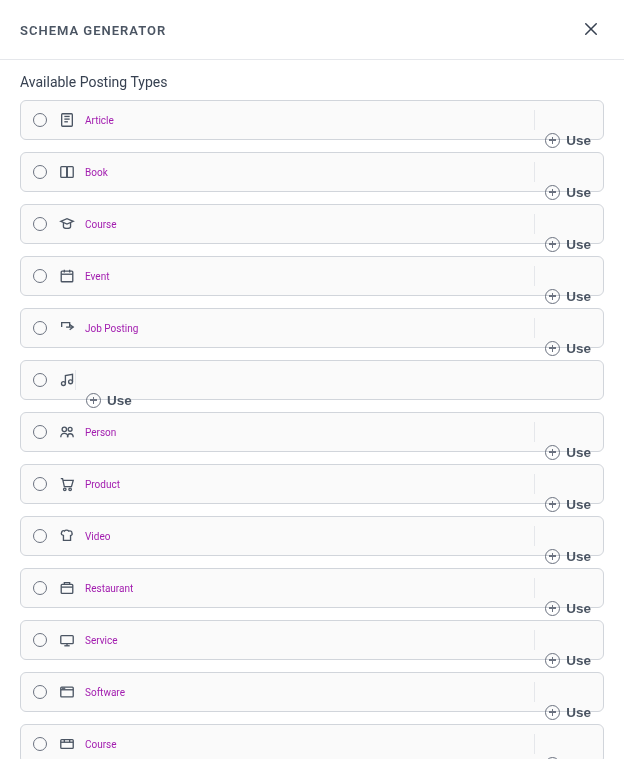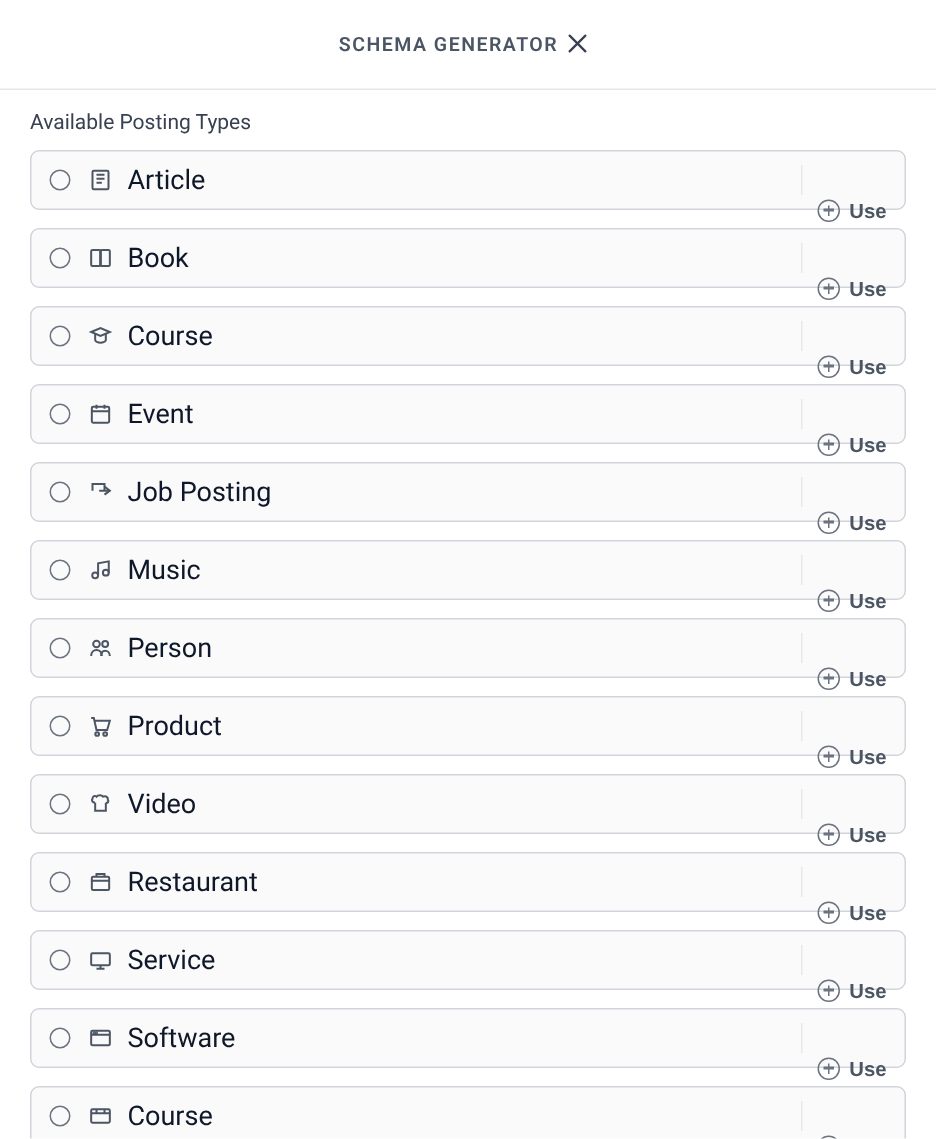--- a/index.html
+++ b/index.html
@@ -8,21 +8,21 @@
     padding: 0;
     width: 624px;
     height: 759px;
     font-family: -apple-system, BlinkMacSystemFont, "Segoe UI", Roboto, Helvetica, Arial, sans-serif;
     background: #fff;
     color: #374151;
   }
   .header {
     display: flex;
     align-items: center;
-    justify-content: center;
+    justify-content: space-between;
     padding: 16px 20px 14px 20px;
     border-bottom: 1px solid #e5e7eb;
   }
   .header-title {
     font-size: 13px;
     font-weight: 600;
     letter-spacing: 1px;
     color: #4b5563;
   }
   .close-btn {
@@ -68,22 +68,22 @@
     margin-left: 12px;
     flex-shrink: 0;
     display: flex;
     align-items: center;
     justify-content: center;
     color: #4b5563;
   }
   .type-icon svg { width: 16px; height: 16px; stroke: currentColor; fill: none; stroke-width: 1.5; }
   .item-label {
     margin-left: 10px;
-    font-size: 18px;
-    color: #0f172a;
+    font-size: 10px;
+    color: #a21caf;
     flex: 1;
   }
   .divider {
     width: 1px;
     height: 20px;
     background: #e5e7eb;
     margin-right: 10px;
   }
   .use-btn {
     background: none;
@@ -205,21 +205,20 @@
         <span>Use</span>
       </button>
     </div>
     <div class="item">
       <span class="radio"></span>
       <span class="type-icon">
         <svg viewBox="0 0 18 18">
           <use href="#ic-music"></use>
         </svg>
       </span>
-      <span class="item-label">Music</span>
       <span class="divider"></span>
       <button class="use-btn">
         <span class="plus-circle"></span>
         <span>Use</span>
       </button>
     </div>
     <div class="item">
       <span class="radio"></span>
       <span class="type-icon">
         <svg viewBox="0 0 18 18">

